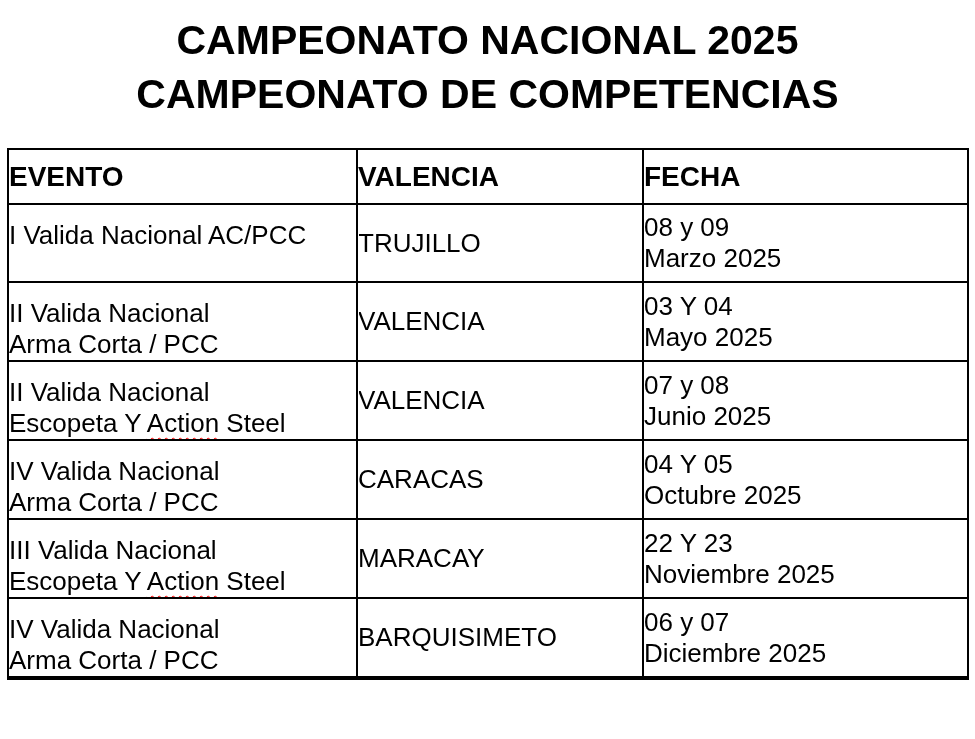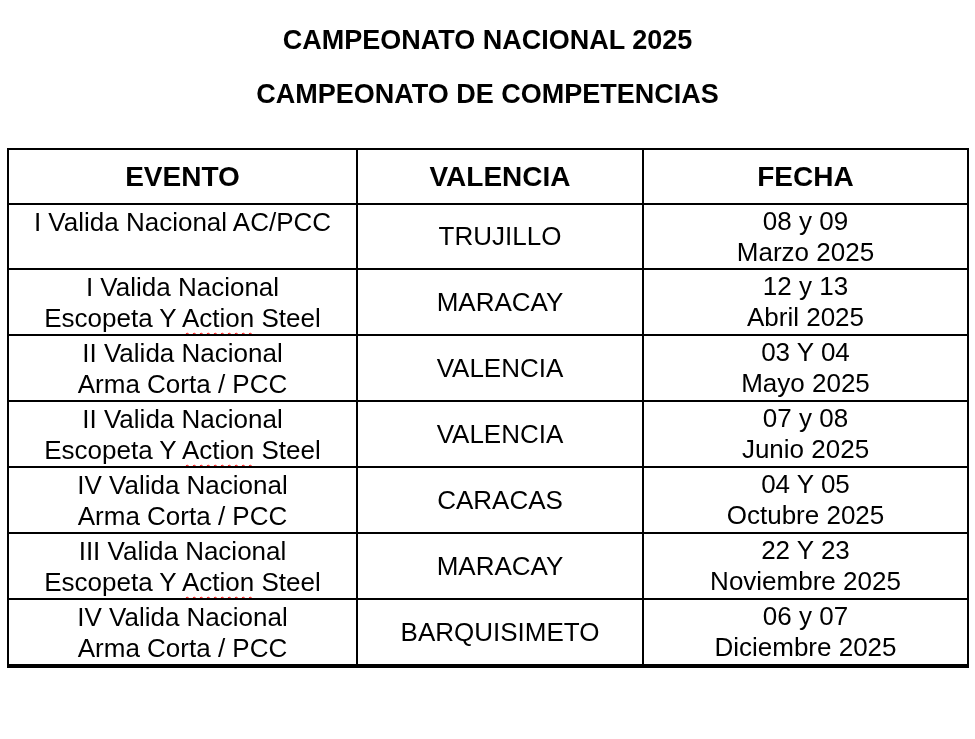--- a/index.html
+++ b/index.html
@@ -14,54 +14,54 @@
   }
   .page {
     width: 975px;
     height: 739px;
     position: relative;
   }
   .doc-title {
     margin-top: 13px;
     text-align: center;
     font-weight: bold;
-    font-size: 27px;
+    font-size: 41px;
     line-height: 54px;
     letter-spacing: 0px;
   }
   table.schedule {
     border-collapse: collapse;
     table-layout: fixed;
     margin-left: 7px;
     margin-top: 27px;
     width: 960px;
   }
   .schedule th, .schedule td {
     border: 2px solid #000000;
-    text-align: center;
+    text-align: left;
     padding: 0;
     overflow: hidden;
   }
   .schedule tr:last-child td {
     border-bottom-width: 4px;
   }
   .schedule th {
     font-size: 28px;
     font-weight: bold;
     height: 53px;
     vertical-align: middle;
   }
   .schedule td {
     font-size: 26px;
     line-height: 31px;
     height: 61px;
   }
   td.event-cell {
     vertical-align: top;
-    padding-top: 2px;
+    padding-top: 15px;
   }
   td.locality-cell {
     vertical-align: middle;
     border-radius: 13px;
   }
   td.date-cell {
     vertical-align: middle;
   }
   .misspelled {
     text-decoration-line: underline;
@@ -95,25 +95,20 @@
       </tr>
     </thead>
     <tbody>
 
     <tr>
           <td class="event-cell">I Valida Nacional AC/PCC</td>
           <td class="locality-cell">TRUJILLO</td>
           <td class="date-cell">08 y 09<br>Marzo 2025</td>
         </tr>
         <tr>
-          <td class="event-cell">I Valida Nacional<br>Escopeta Y <span class="misspelled" style="text-decoration-color: rgb(255, 0, 0);">Action</span> Steel</td>
-          <td class="locality-cell">MARACAY</td>
-          <td class="date-cell">12 y 13<br>Abril 2025</td>
-        </tr>
-        <tr>
           <td class="event-cell">II Valida Nacional<br>Arma Corta / PCC</td>
           <td class="locality-cell">VALENCIA</td>
           <td class="date-cell">03 Y 04<br>Mayo 2025</td>
         </tr>
         <tr>
           <td class="event-cell">II Valida Nacional<br>Escopeta Y <span class="misspelled" style="text-decoration-color: rgb(255, 0, 0);">Action</span> Steel</td>
           <td class="locality-cell">VALENCIA</td>
           <td class="date-cell">07 y 08<br>Junio 2025</td>
         </tr>
         <tr>

